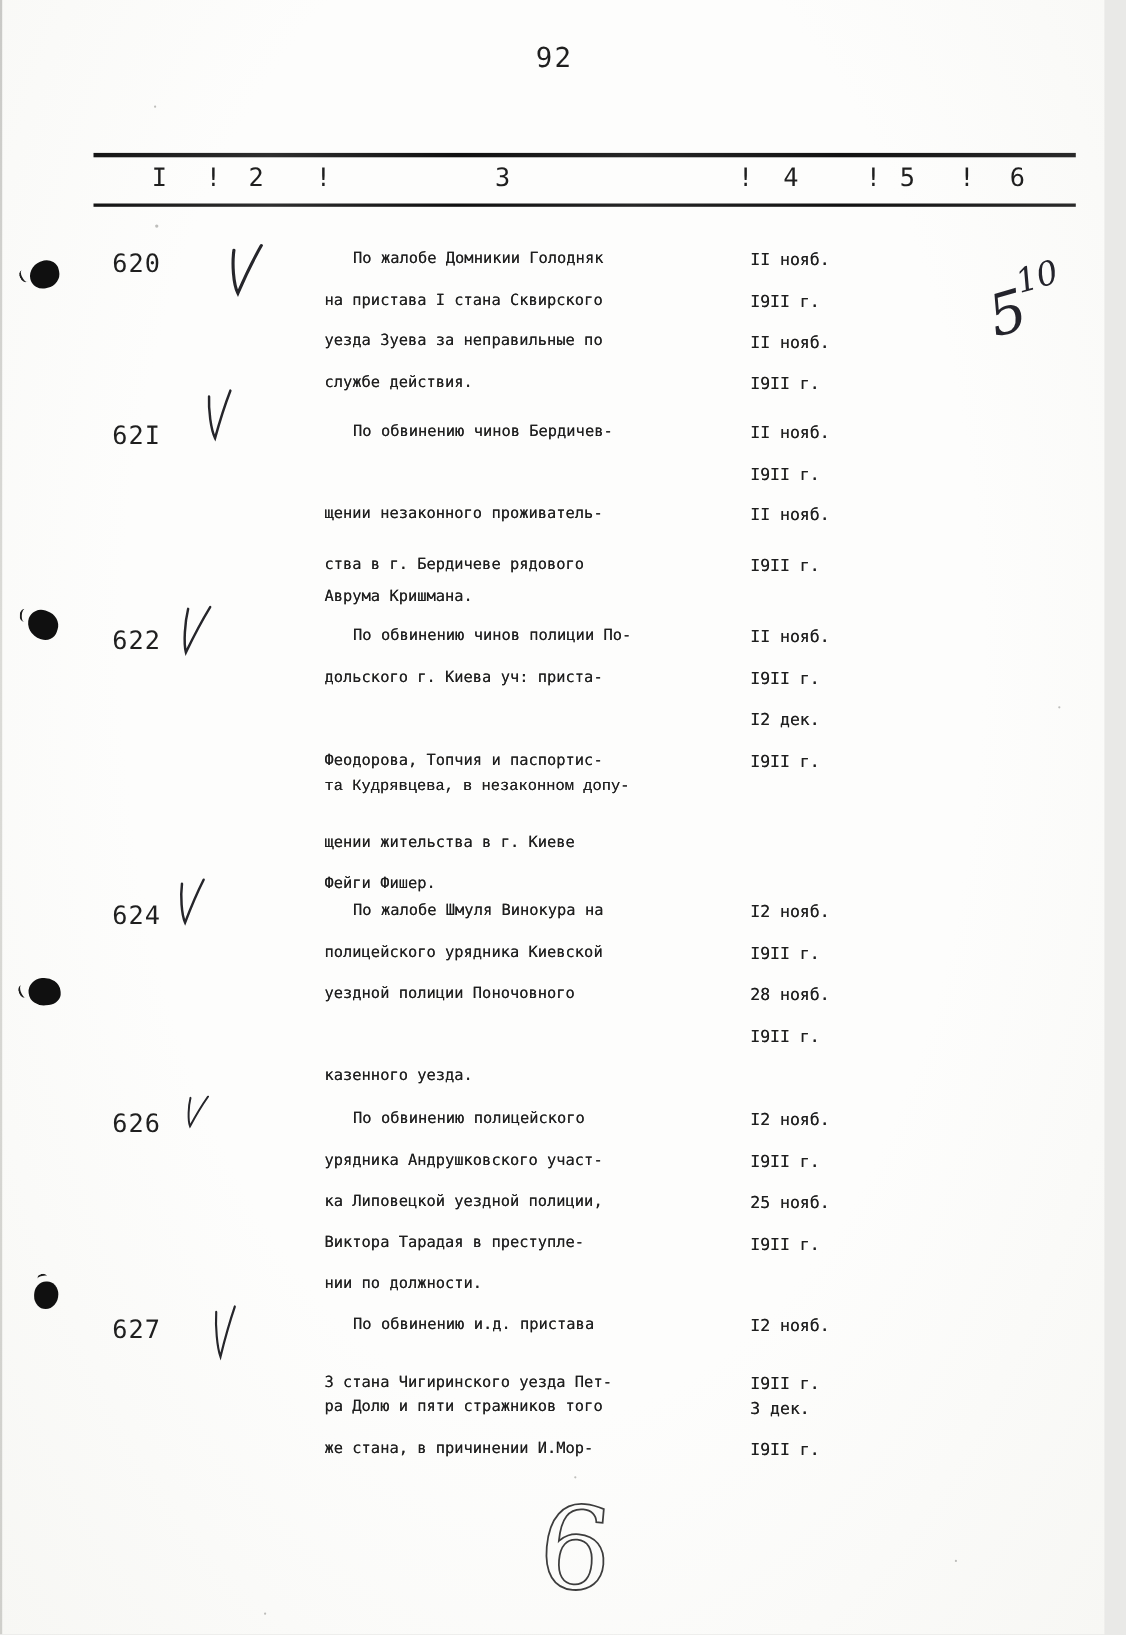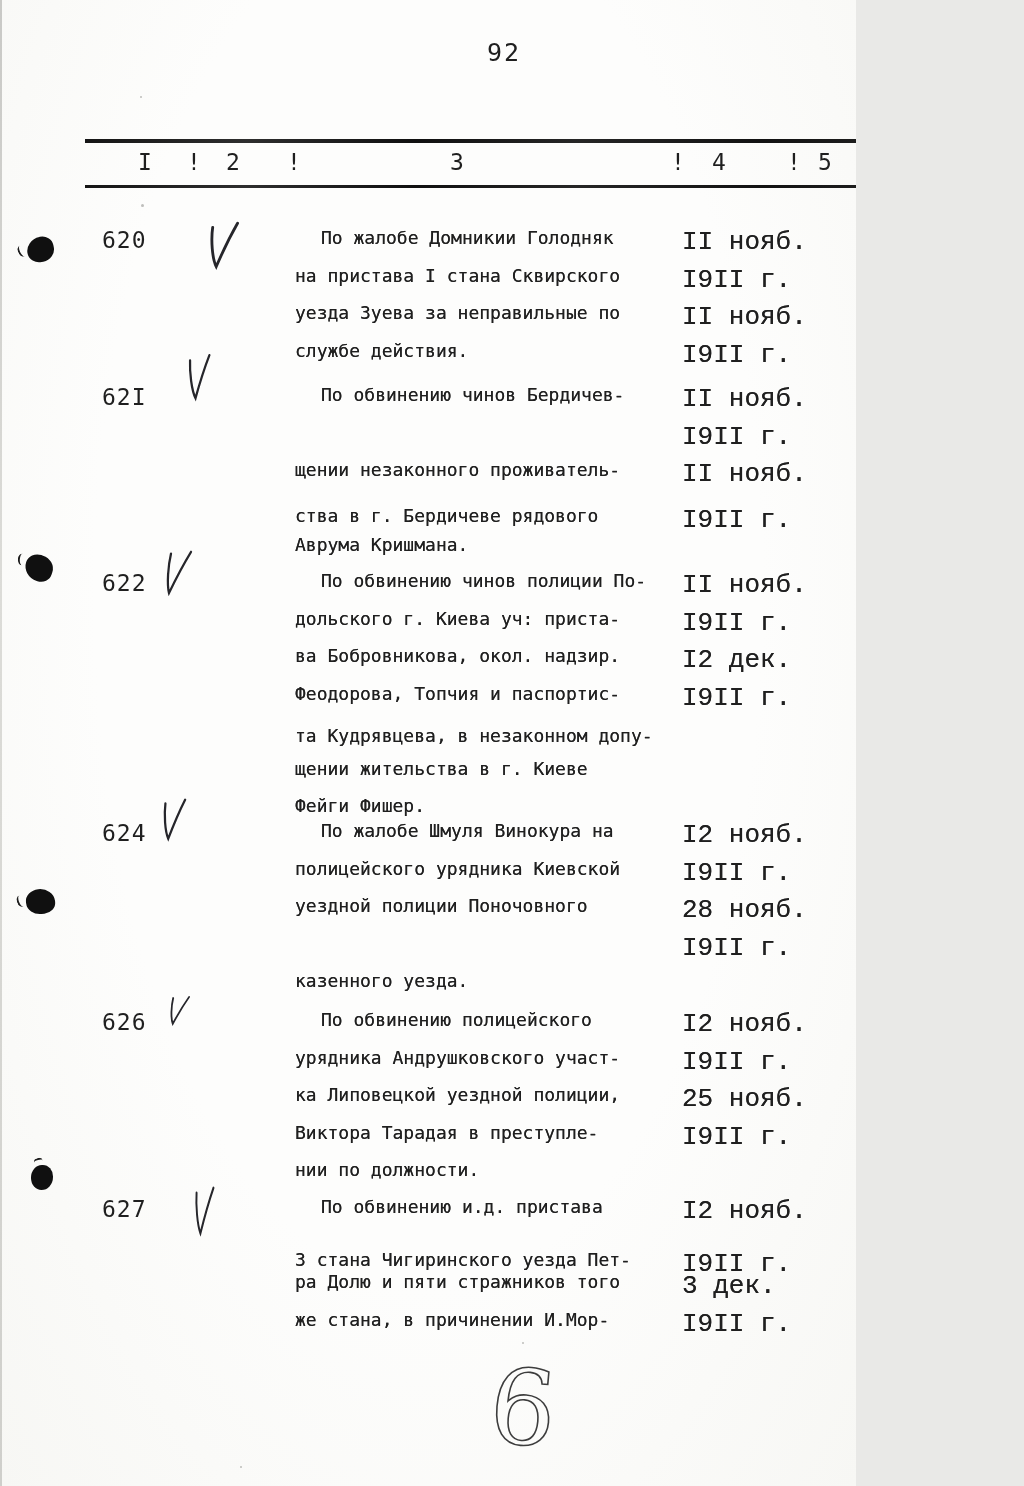--- a/index.html
+++ b/index.html
@@ -2,21 +2,21 @@
 <html><head>
 <meta charset="utf-8">
 <style>
   html,body{margin:0;padding:0;}
   body{
     width:1024px;height:1486px;
     font-family:"DejaVu Sans Mono","Liberation Mono",monospace;
     background:#e9e9e7;
   }
   .page{
-    position:relative;width:856px;height:1486px;overflow:hidden;
+    position:relative;width:1004px;height:1486px;overflow:hidden;
     background:radial-gradient(ellipse at 50% 40%, #fdfdfc 55%, #f7f7f4 100%);
     color:#1f1f1f;
   }
   
   .edge-line{position:absolute;left:0;top:0;width:2px;height:100%;
     background:linear-gradient(#c9c9c6,#dcdcd8 40%,#cfcfcb);}
   
   .page-number{position:absolute;left:487px;top:38px;font-size:25px;letter-spacing:2px;}
   
   .rule{position:absolute;left:85px;width:893px;
@@ -44,23 +44,23 @@
   .check path{stroke:#26262b;stroke-width:2.4;fill:none;stroke-linecap:round;}
   .e0{top:227px}.e1{top:384px}.e2{top:570px}.e3{top:820px}.e4{top:1009px}.e5{top:1196px}
   .e0 .check{left:202px;top:-8px;width:38px;height:58px;}
   .e1 .check{left:183px;top:-32px;width:30px;height:56px;transform:rotate(-4deg);}
   .e2 .check{left:160px;top:-24px;width:30px;height:58px;transform:rotate(7deg);}
   .e3 .check{left:157px;top:-24px;width:30px;height:52px;}
   .e4 .check{left:165px;top:-16px;width:24px;height:38px;transform:rotate(6deg);}
   .e5 .check{left:190px;top:-12px;width:26px;height:60px;transform:rotate(-2deg);}
   .lines{position:absolute;left:0;top:0;width:100%;}
   .line{position:absolute;left:0;width:100%;height:38px;white-space:nowrap;}
-  .text{position:absolute;left:295px;font-size:18px;text-shadow:0 0 .5px rgba(10,10,10,.75);}
+  .text{position:absolute;left:295px;font-size:14px;text-shadow:0 0 .5px rgba(10,10,10,.75);}
   .line.first .text{left:321px;}
-  .date{position:absolute;left:682px;font-size:26px;text-shadow:0 0 .5px rgba(10,10,10,.75);font-family:Liberation Mono, monospace;}
+  .date{position:absolute;left:682px;font-size:15px;text-shadow:0 0 .5px rgba(10,10,10,.75);}
   
   .blob{position:absolute;background:#101010;}
   .blob-1{left:27px;top:237px;width:27px;height:25px;border-radius:62% 48% 55% 50%;transform:rotate(-12deg);}
   .blob-2{left:25px;top:555px;width:28px;height:26px;border-radius:48% 55% 45% 62%;transform:rotate(18deg);}
   .blob-3{left:26px;top:889px;width:29px;height:25px;border-radius:52% 60% 46% 55%;transform:rotate(-6deg);}
   .blob-4{left:31px;top:1165px;width:22px;height:25px;border-radius:52% 48% 55% 50%;}
   .blob::before{content:"";position:absolute;left:-9px;top:4px;width:7px;height:12px;
     border-left:2px solid #1c1c1c;border-radius:50%;transform:rotate(-14deg);}
   .blob-4::before{left:3px;top:-7px;height:5px;border-left:none;border-top:2px solid #1c1c1c;width:9px;}
   
@@ -160,28 +160,27 @@
     <div class="lines">
           <div class="line first" style="top: 0px;">
     <span class="text">По обвинению чинов полиции По-</span>
     <span class="date">II нояб.</span>
   </div>
           <div class="line" style="top: 37.5px;">
     <span class="text">дольского г. Киева уч: приста-</span>
     <span class="date">I9II г.</span>
   </div>
           <div class="line" style="top: 75px;">
-    <span class="text">ва Бобровникова, окол. надзир.</span>
     <span class="date">I2 дек.</span>
   </div>
           <div class="line" style="top: 112.5px;">
     <span class="text">Феодорова, Топчия и паспортис-</span>
     <span class="date">I9II г.</span>
   </div>
-          <div class="line" style="top: 155px;">
+          <div class="line" style="top: 137px; font-family: Liberation Mono, monospace;">
     <span class="text">та Кудрявцева, в незаконном допу-</span>
     <span class="date"></span>
   </div>
           <div class="line" style="top: 187.5px;">
     <span class="text">щении жительства в г. Киеве</span>
     <span class="date"></span>
   </div>
           <div class="line" style="top: 225px;">
     <span class="text">Фейги Фишер.</span>
     <span class="date"></span>

